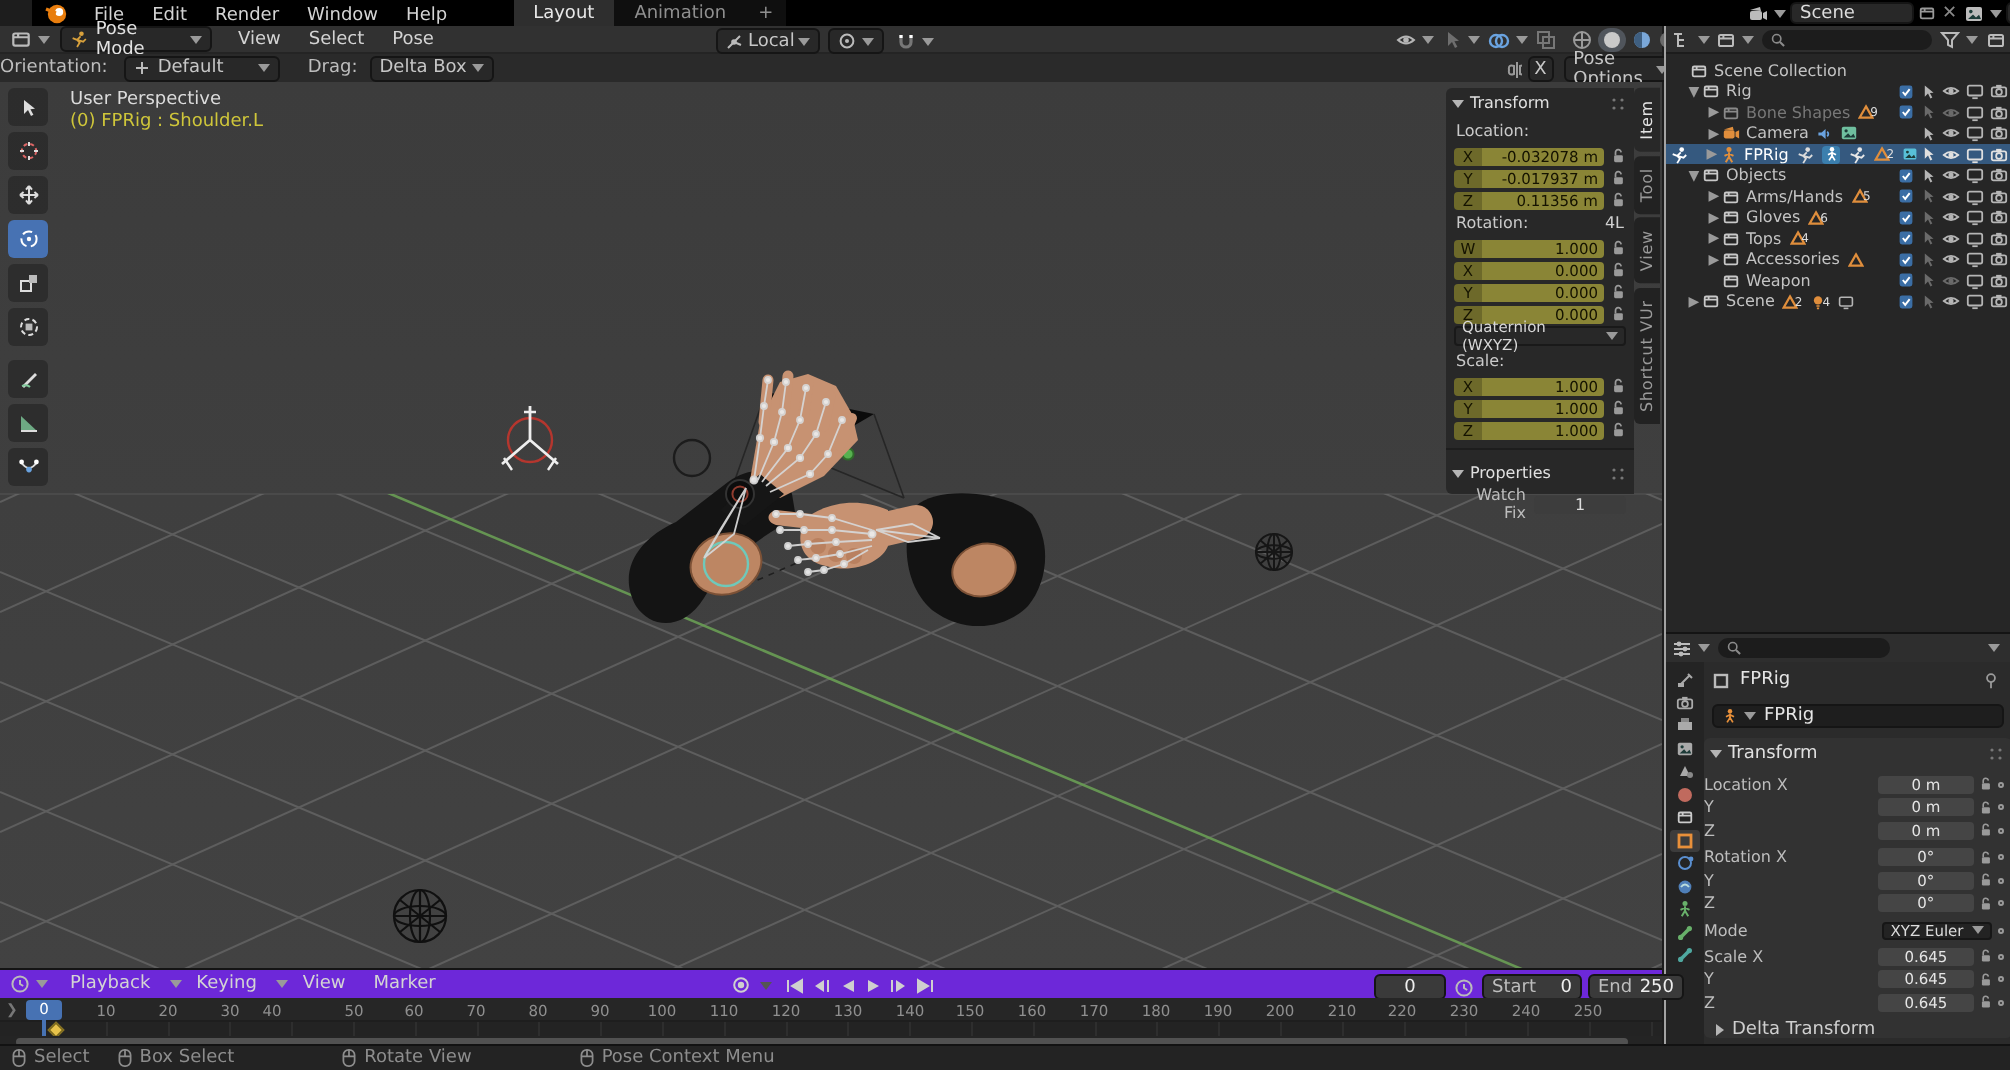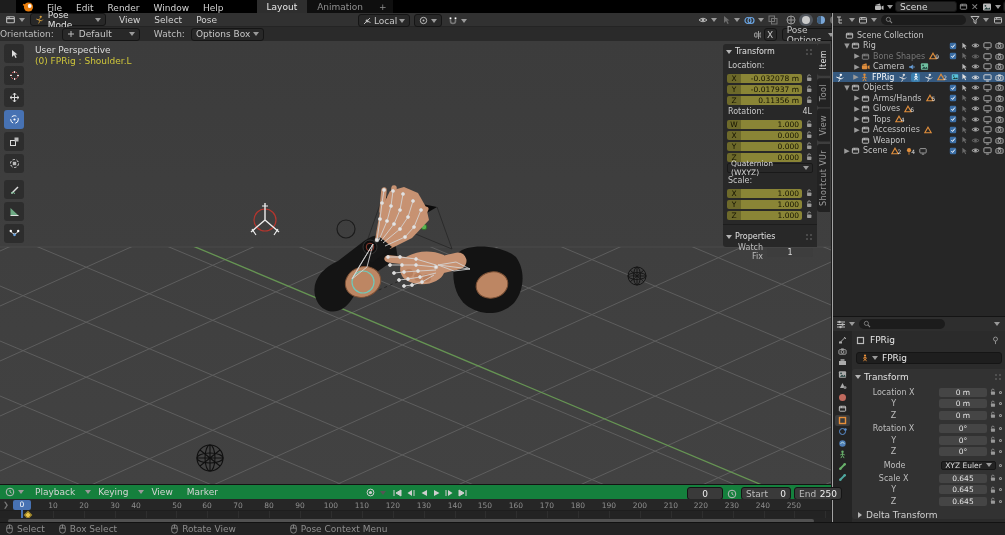--- a/index.html
+++ b/index.html
@@ -53,27 +53,27 @@
 .bnum{font-size:6px;color:#ddd;margin-left:-2px}
 .exp{width:8px;text-align:center;color:#9a9a9a;font-size:7px}
 
 #props{position:absolute;left:0;top:303px;width:173px;height:206px;background:#2b2b2b;border-top:1px solid #141414}
 #propshead{height:14px;background:#2e2e2e;display:flex;align-items:center;padding:0 3px}
 #ptabs{position:absolute;left:0;top:14px;width:19px;height:192px;background:#242424}
 .ptab{position:absolute;left:2px;width:15px;height:11px;display:flex;align-items:center;justify-content:center;border-radius:2px}
 .ptab.active{background:#3c3c3c}
 #pcontent{position:absolute;left:19px;top:14px;width:154px;height:192px}
 .prow{position:absolute;display:flex;align-items:center;height:10px;width:150px}
-.plbl{width:95px;text-align:center;padding-right:4px;color:#bdbdbd;font-size:8px}
+.plbl{width:95px;text-align:left;padding-right:4px;color:#bdbdbd;font-size:8px}
 .pfield{width:52px;height:9px;background:#454545;border-radius:2px;color:#e4e4e4;display:flex;align-items:center;justify-content:center;font-size:7.5px}
 .pdrop{width:58px;height:9px;background:#232323;border:1px solid #161616;border-radius:2px;color:#dcdcdc;display:flex;align-items:center;padding:0 3px;font-size:7.5px}
 .dot{width:3px;height:3px;border-radius:50%;border:1px solid #9a9a9a;margin-left:3px}
 
 #timeline{position:absolute;left:0;top:484px;width:831px;height:38px;background:#2b2b2b;border-top:1px solid #141414}
-#tlhead{height:14px;background:#15803d;display:flex;align-items:center}
+#tlhead{height:14px;background:#6d28d9;display:flex;align-items:center}
 #ruler{position:absolute;top:14px;left:0;width:831px;height:12px;background:#262626;border-bottom:1px solid #1e1e1e}
 .tick{position:absolute;top:2px;width:24px;text-align:center;color:#8f8f8f;font-size:7.5px}
 #channels{position:absolute;top:26px;left:0;width:831px;height:7px;background:#232323;background-image:repeating-linear-gradient(90deg,rgba(255,255,255,.05) 0 1px,transparent 1px 30.9px);background-position:22px 0}
 #tlscroll{position:absolute;top:33px;left:0;width:831px;height:5px;background:#242424}
 .pbtn{width:11px;height:11px;display:flex;align-items:center;justify-content:center;margin:0 1px;color:#cfcfcf}
 
 #statusbar{position:absolute;left:0;top:522px;width:1005px;height:13px;background:#232323;border-top:1px solid #121212;display:flex;align-items:center;color:#8d8d8d}
 .hint{display:flex;align-items:center;margin-right:14px}
 svg.ic{display:block}
 .olit{color:#e08e3c}
@@ -291,23 +291,23 @@
 
   <div id="toolrow">
     <span style="color:#bdbdbd">Orientation:</span>
     <div class="pill" style="margin-left:8px;width:78px">
       <svg class="ic" width="8" height="8">
           <path d="M4 1 V7 M1 4 H7" stroke="#bbb"></path>
         </svg>
       <span style="margin-left:4px">Default</span>
         <span class="caret" style="margin-left:auto"></span>
     </div>
-    <span style="margin-left:14px;color:#bdbdbd">Watch:</span>
+    <span style="margin-left:14px;color:#bdbdbd">Drag:</span>
     <div class="pill" style="margin-left:6px">
-      <span>Options Box</span>
+      <span>Delta Box</span>
         <span class="caret"></span>
     </div>
     <div class="row abs" style="left:753px;top:1px">
       <svg class="ic" width="11" height="10">
           <path d="M5.5 1 V9 M4 3 Q1 2 1.5 5 Q1 8 4 7Z M7 3 Q10 2 9.5 5 Q10 8 7 7Z" stroke="#9a9a9a" fill="none"></path>
         </svg>
       <div class="pill" style="margin-left:3px;width:13px;justify-content:center">
           <span>X</span>
         </div>
       <div class="pill" style="margin-left:5px">

